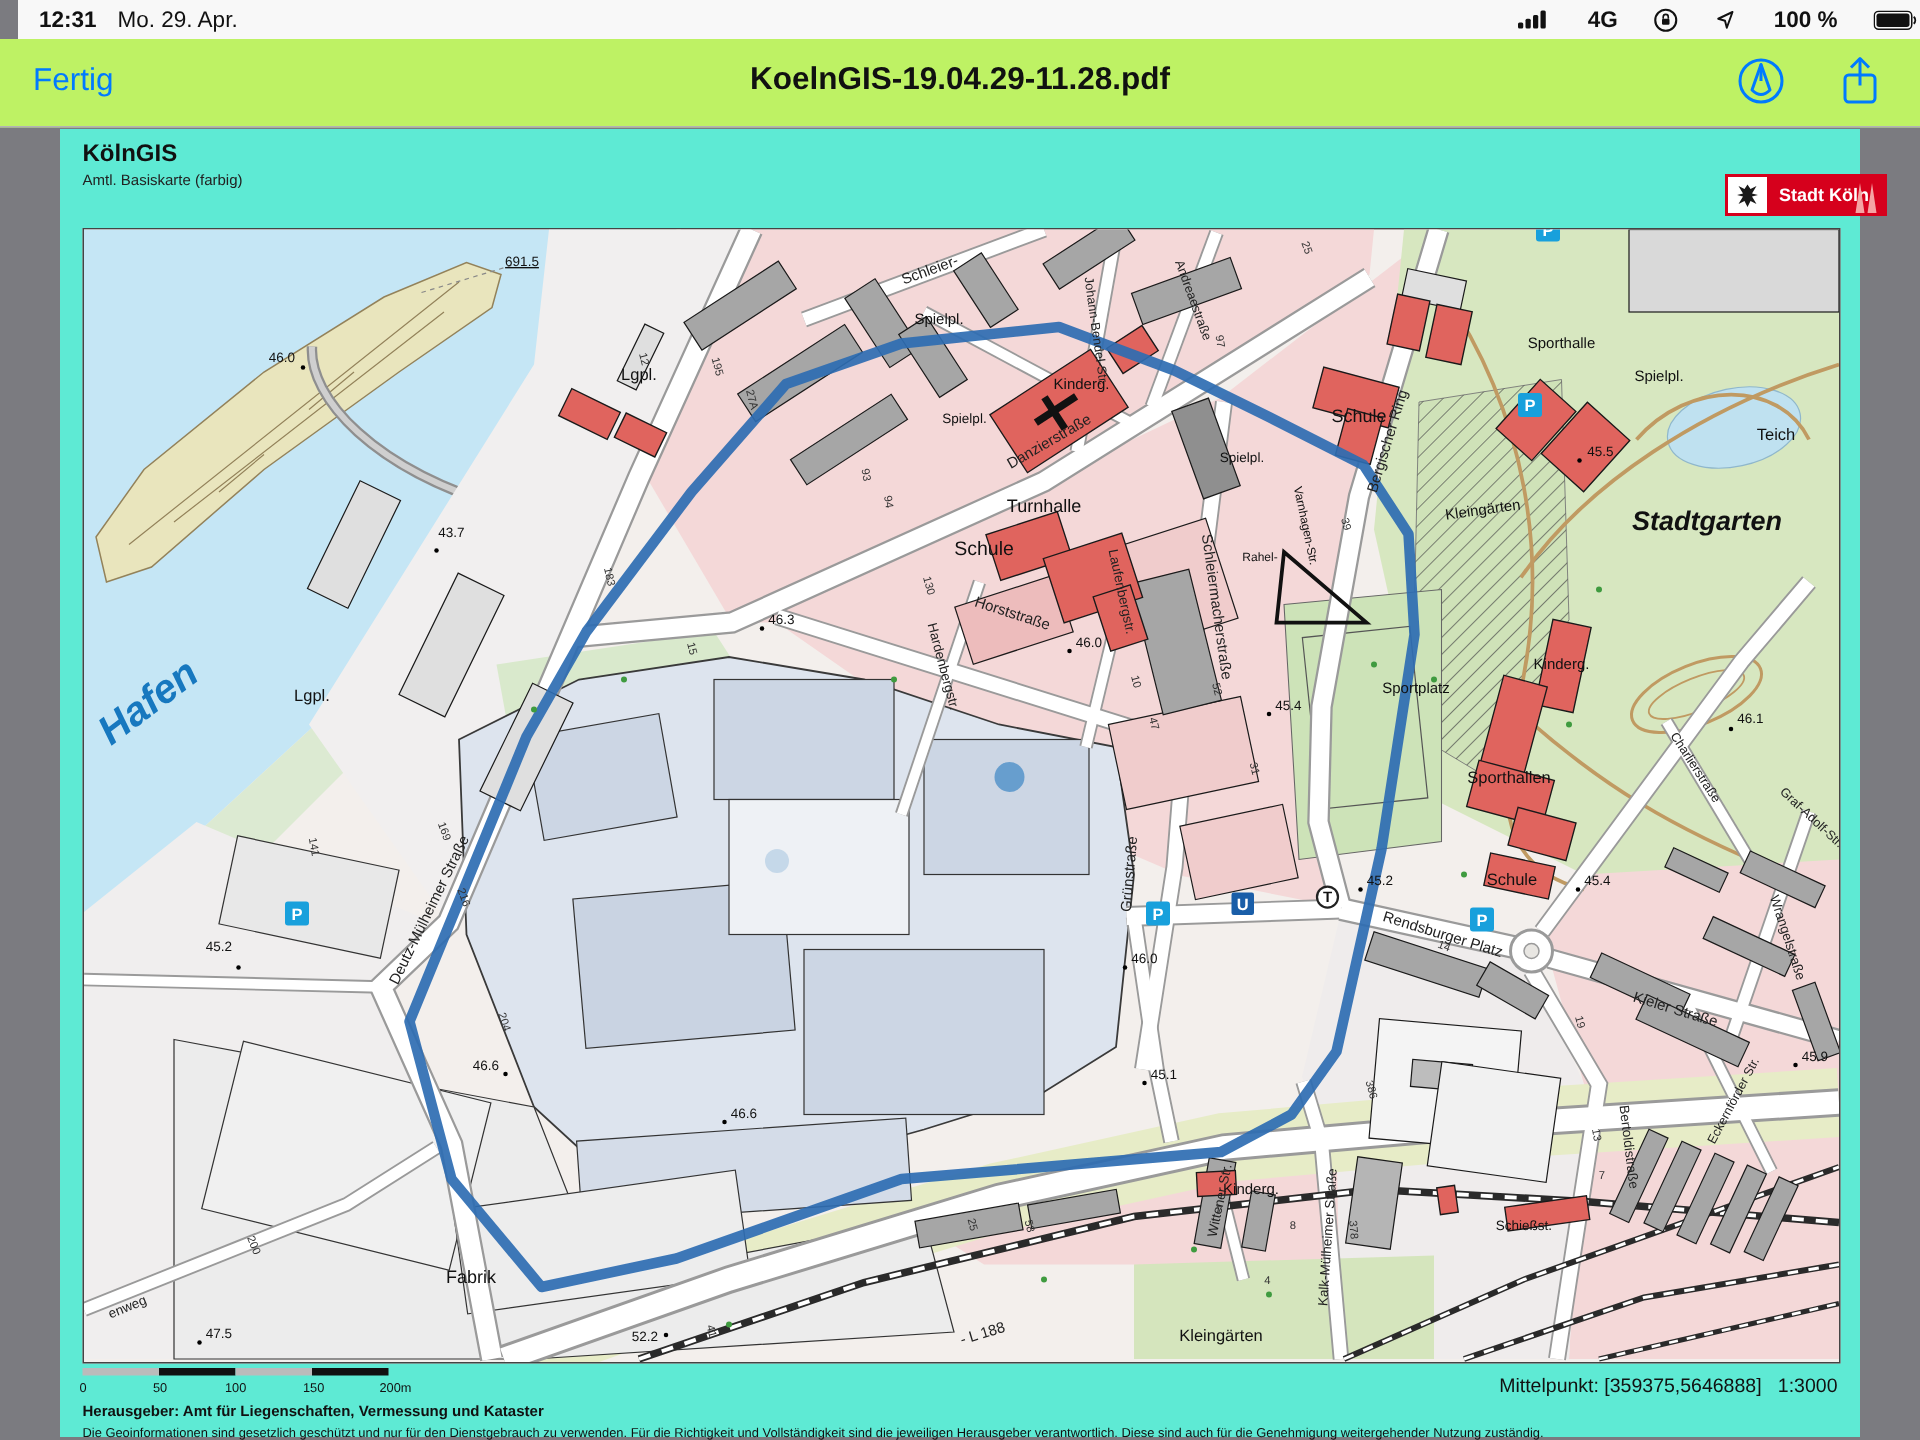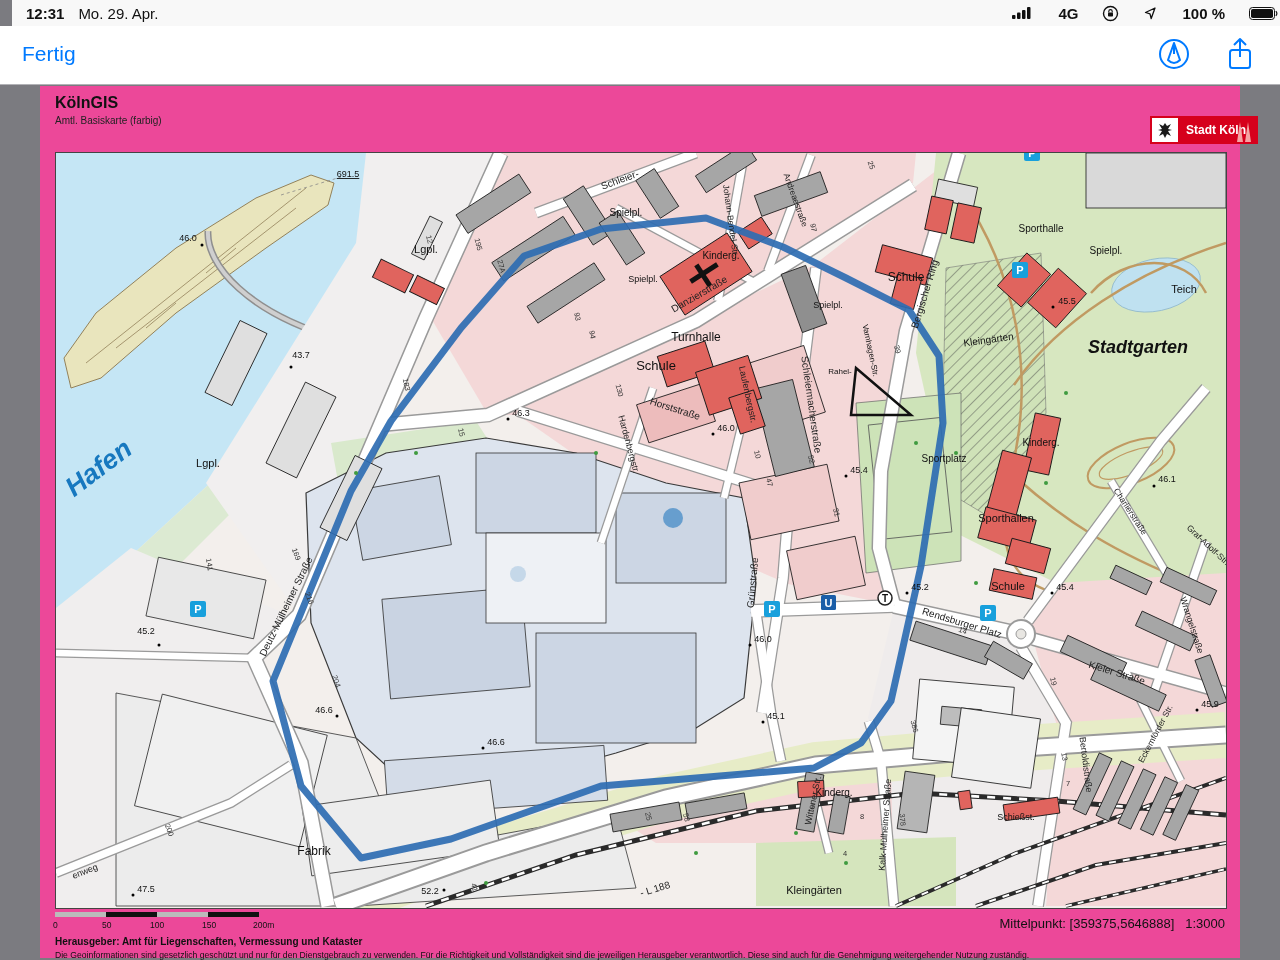--- a/index.html
+++ b/index.html
@@ -2,28 +2,28 @@
 <html><head>
 <meta charset="utf-8">
 <style>
   html,body{margin:0;padding:0;width:1280px;height:960px;overflow:hidden;
     font-family:"Liberation Sans","DejaVu Sans",sans-serif;background:#7b7b80;}
   
   #statusbar{position:absolute;left:12px;top:0;width:1280px;height:26px;background:#f8f8f8;
     display:flex;align-items:center;justify-content:space-between;padding:0 14px;box-sizing:border-box;}
   .sb-left{display:flex;gap:14px;font-size:15px;font-weight:600;color:#111;}
   .sb-right{display:flex;gap:24px;align-items:center;font-size:15px;font-weight:600;color:#111;}
-  #navbar{position:absolute;left:0;top:26px;width:1280px;height:58px;background:#ffffff;
+  #navbar{position:absolute;left:0;top:26px;width:1280px;height:58px;background:#bef264;
     border-bottom:1px solid #b2b2b6;}
   #done-btn{position:absolute;left:22px;top:16px;font-size:21px;color:#007aff;cursor:pointer;}
   #nav-title{position:absolute;left:0;top:15px;width:100%;text-align:center;font-size:21px;font-weight:700;color:#111;}
   .nav-icons{position:absolute;right:20px;top:8px;display:flex;gap:26px;}
   .nav-icons svg{cursor:pointer;}
   
-  #page{position:absolute;left:40px;top:86px;width:1200px;height:872px;background:#ec4899;}
+  #page{position:absolute;left:40px;top:86px;width:1200px;height:872px;background:#5eead4;}
   #doc-title{position:absolute;left:15px;top:8px;font-size:16px;font-weight:700;color:#111;}
   #doc-subtitle{position:absolute;left:15px;top:29px;font-size:10px;color:#222;}
   #logo{position:absolute;left:1077px;top:30px;width:108px;height:28px;display:flex;padding-left:33px;}
   #logo .crest{width:30px;height:28px;background:#fff;border:2px solid #d6001c;box-sizing:border-box;
     display:flex;align-items:center;justify-content:center;}
   #logo .band{flex:1;background:#d6001c;color:#fff;font-size:12px;font-weight:700;
     display:flex;align-items:center;padding-left:6px;position:relative;}
   #mapwrap{position:absolute;left:15px;top:66px;width:1170px;height:755px;border:1px solid #444;background:#f3efec;}
   
   .lbl{font-size:11px;fill:#111;text-anchor:middle;}
@@ -72,20 +72,21 @@
     <svg width="29" height="13" viewBox="0 0 29 13">
       <rect x="0.5" y="0.5" width="25" height="12" rx="3" fill="none" stroke="#111" stroke-width="1"></rect>
       <rect x="2" y="2" width="22" height="9" rx="1.8" fill="#111"></rect>
       <path d="M26.8,4.2 a3,3 0 0 1 0,4.6" fill="none" stroke="#111" stroke-width="1.2"></path>
     </svg>
   </div>
 </div>
 
 <div id="navbar">
   <span id="done-btn">Fertig</span>
+  <div id="nav-title">KoelnGIS-19.04.29-11.28.pdf</div>
   <div class="nav-icons">
     <svg width="40" height="40" viewBox="0 0 40 40">
       <circle cx="20" cy="20" r="14" fill="none" stroke="#007aff" stroke-width="2"></circle>
       <path d="M20,9 L26,26 C22,30 18,30 14,26 Z" fill="none" stroke="#007aff" stroke-width="2" stroke-linejoin="round"></path>
       <line x1="20" y1="9" x2="20" y2="20" stroke="#007aff" stroke-width="2"></line>
     </svg>
     <svg width="40" height="40" viewBox="0 0 40 40">
       <rect x="10" y="16" width="20" height="18" rx="2.5" fill="none" stroke="#007aff" stroke-width="2"></rect>
       <line x1="20" y1="5" x2="20" y2="23" stroke="#007aff" stroke-width="2"></line>
       <path d="M14,11 L20,5 L26,11" fill="none" stroke="#007aff" stroke-width="2" stroke-linejoin="round"></path>

